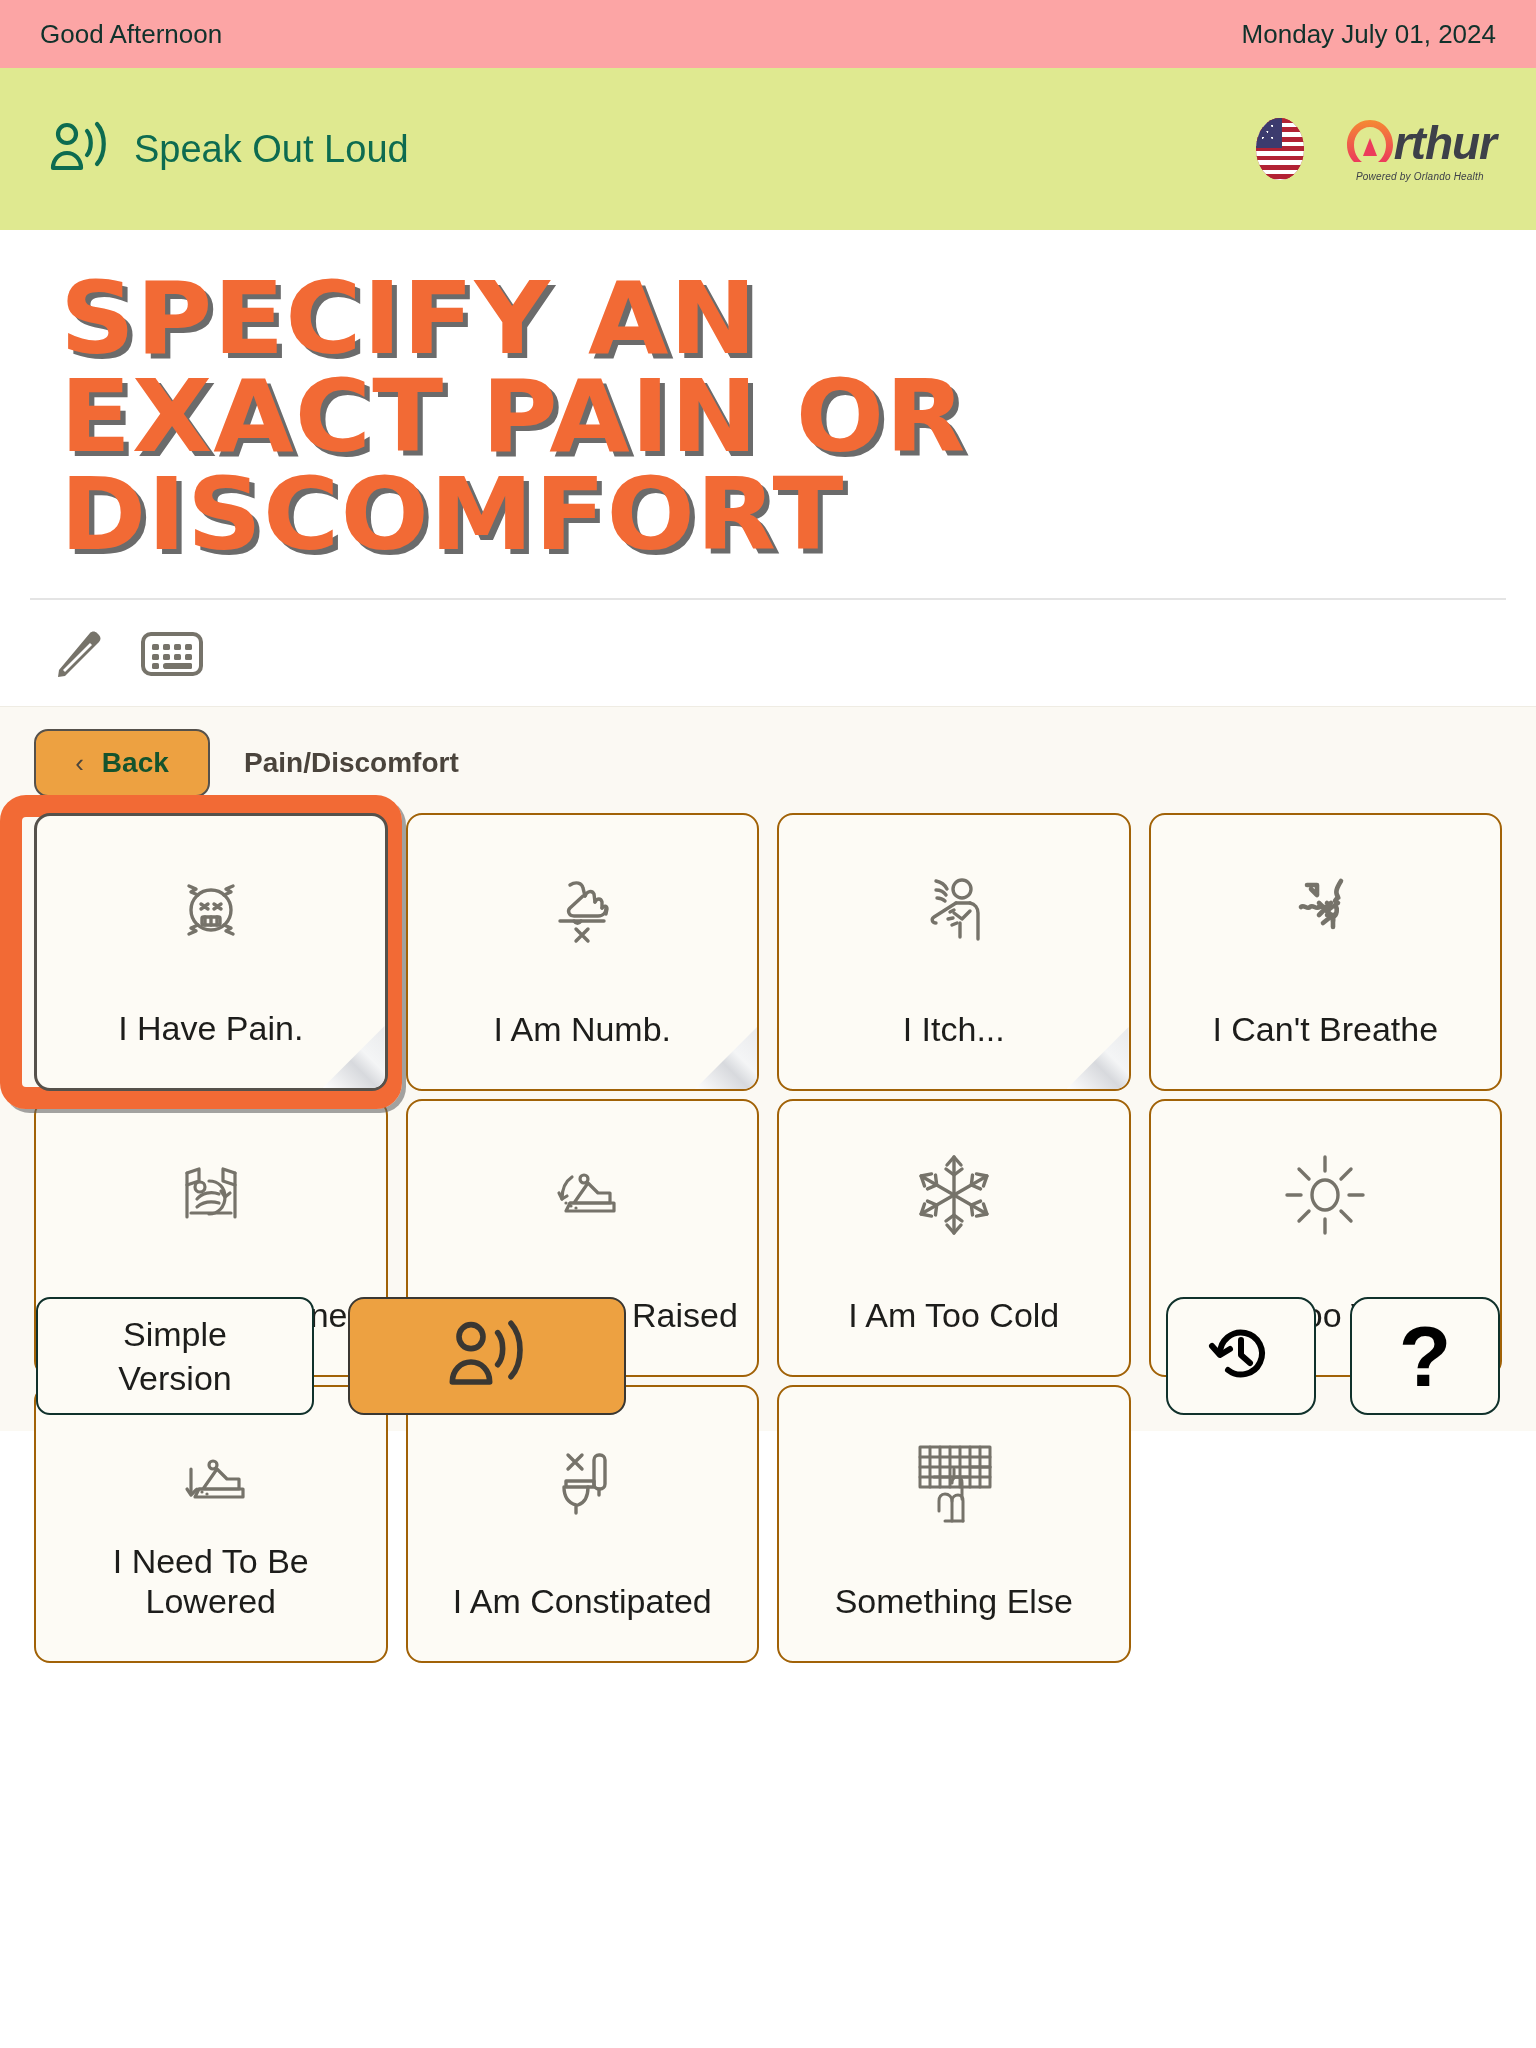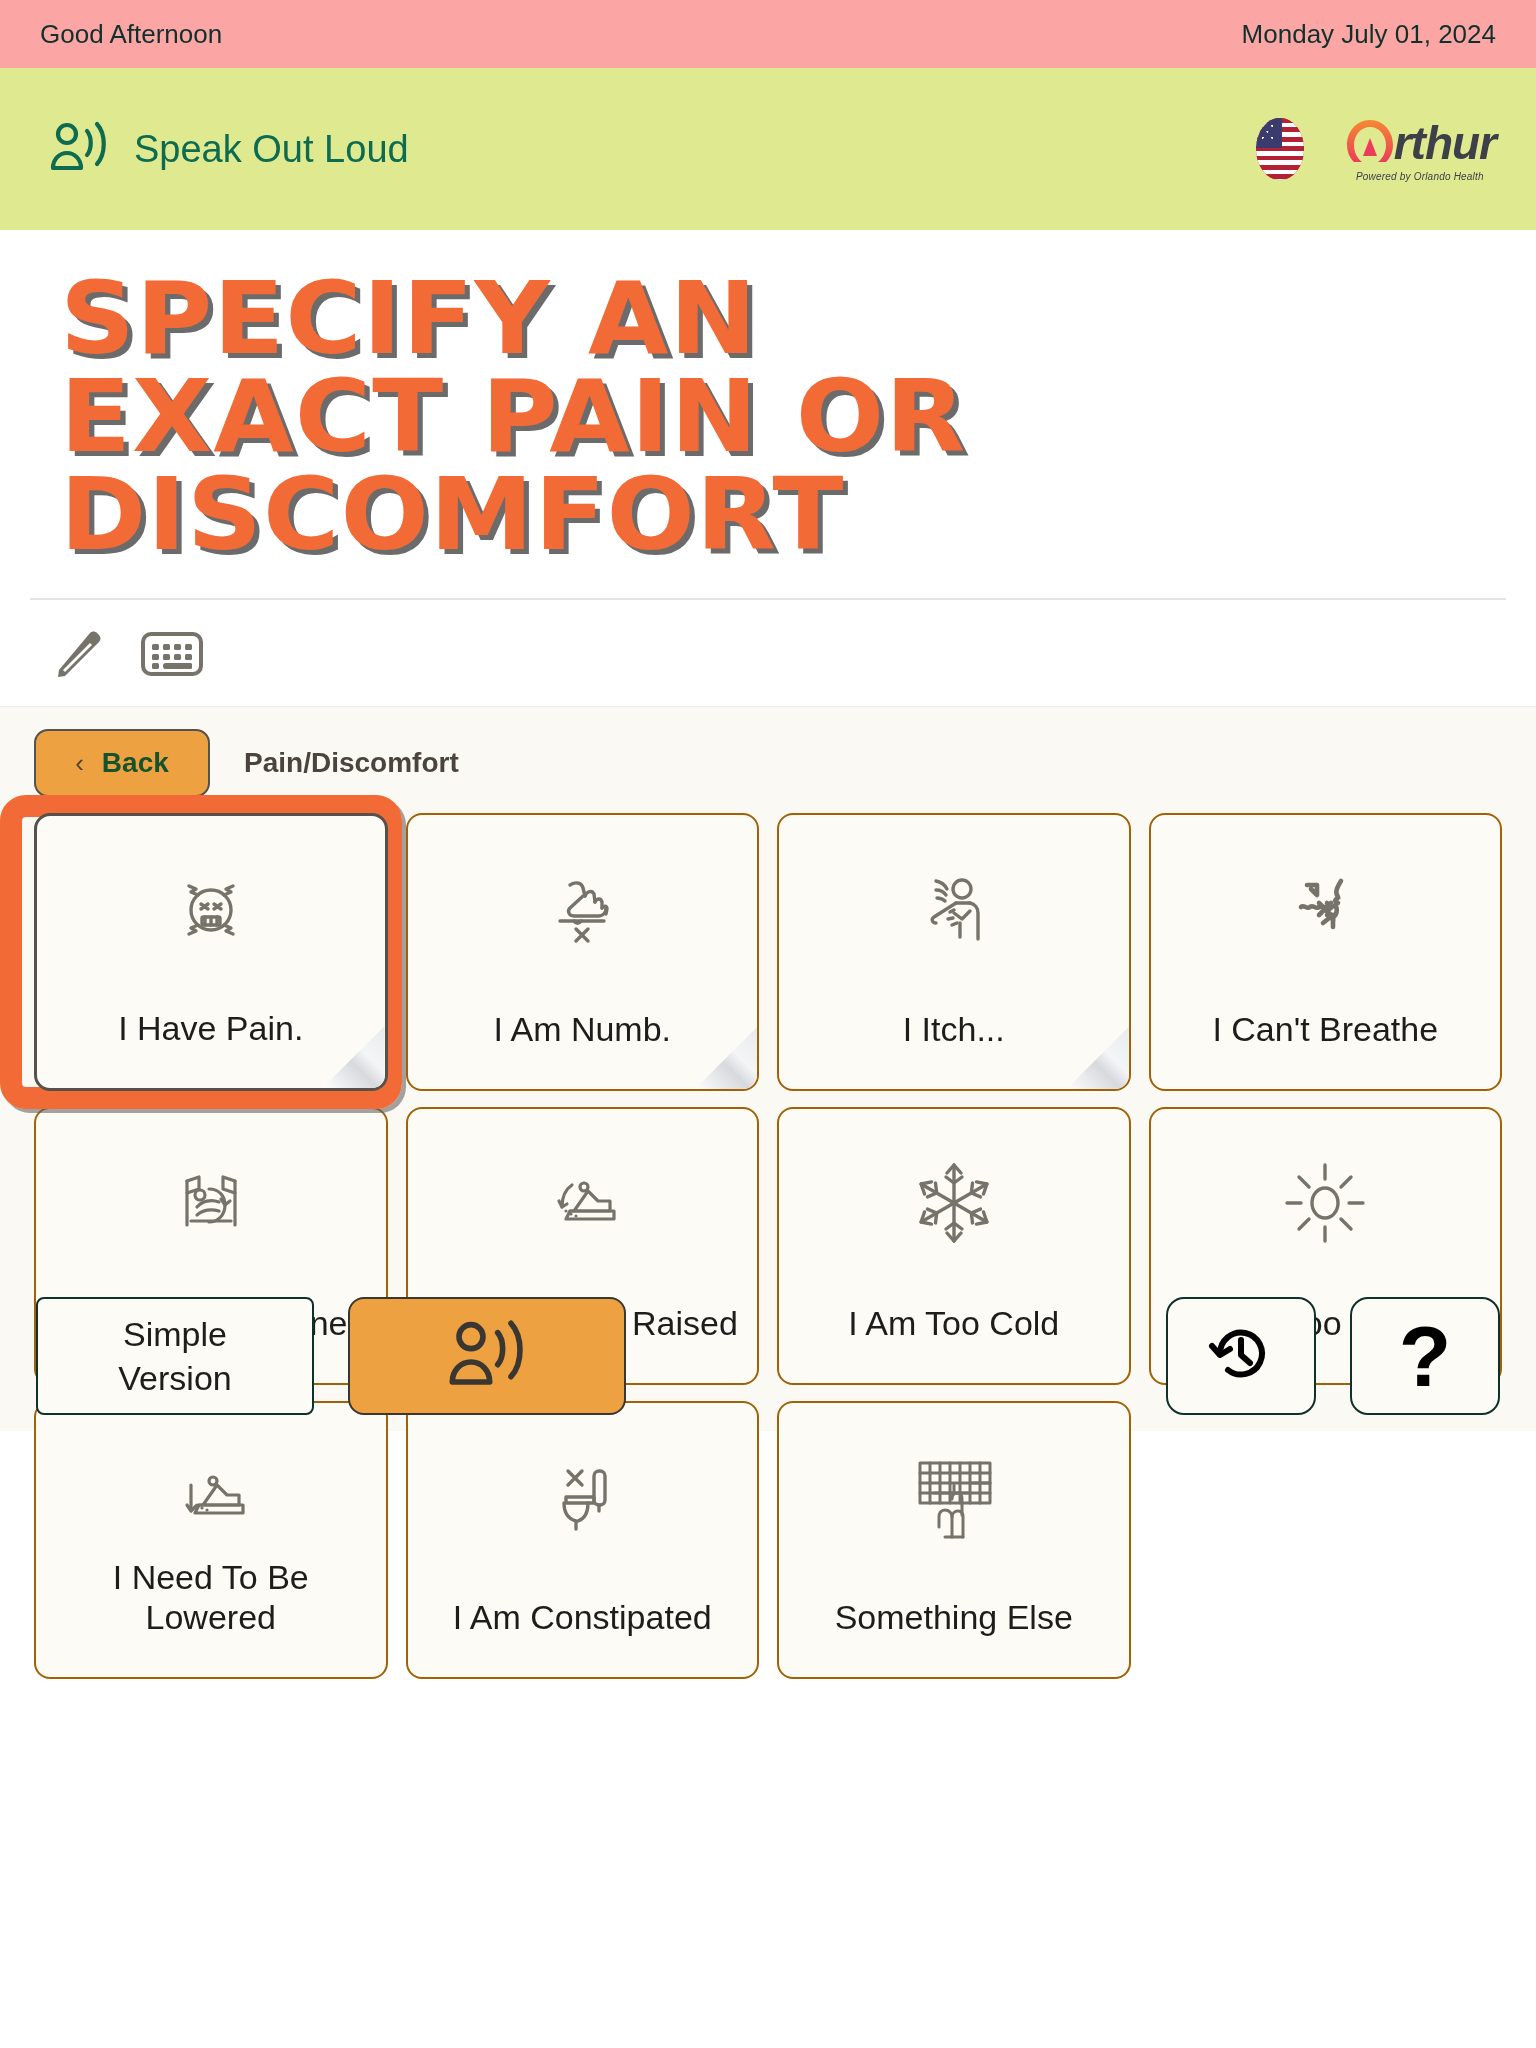--- a/index.html
+++ b/index.html
@@ -126,21 +126,21 @@
     display: flex; align-items:center; justify-content:center; gap: 18px;
     cursor: pointer;
   }
   .back-chevron { font-size: 26px; color:#4a443c; line-height:1; }
   .back-label { font-size: 28px; font-weight: bold; color: #14532d; }
   .breadcrumb { font-size: 28px; font-weight: bold; color:#4a443c; }
 
   .grid {
     display: grid;
     grid-template-columns: repeat(4, 1fr);
-    gap: 16px 18px;
+    gap: 8px 18px;
   }
   .card {
     position: relative;
     background: #fdfbf5;
     border: 2px solid #a16207;
     border-radius: 16px;
     height: 278px;
     display: flex;
     flex-direction: column;
     align-items: center;
@@ -199,21 +199,21 @@
     height: 150px;
     display: flex;
     align-items: center;
     padding: 0 36px;
     gap: 34px;
   }
   .simple-btn {
     width: 278px; height: 118px;
     background: #fdfbf5;
     border: 2px solid #10312b;
-    border-radius: 8px;
+    border-radius: 14px;
     display:flex; flex-direction:column; align-items:center; justify-content:center;
     font-size: 34px; color:#1d1d1b; line-height:1.3;
     cursor:pointer;
   }
   .speak-btn {
     width: 278px; height: 118px;
     background: #eda141;
     border: 2px solid #3a3732;
     border-radius: 16px;
     display:flex; align-items:center; justify-content:center;

